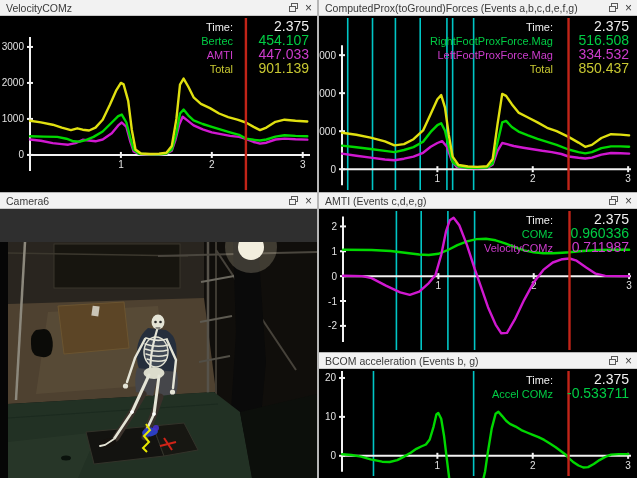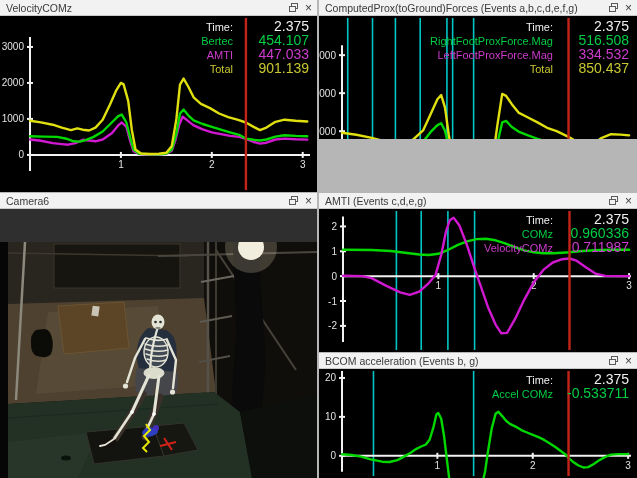--- a/index.html
+++ b/index.html
@@ -1,20 +1,20 @@
 <!DOCTYPE html>
 <html><head>
 <meta charset="utf-8">
 <style>
   html,body{margin:0;padding:0;background:#7d7d7d;}
   .app{position:relative;width:637px;height:478px;background:#b6b6b6;overflow:hidden;
        font-family:"Liberation Sans",sans-serif;-webkit-font-smoothing:antialiased;}
   .panel{position:absolute;background:#000;overflow:hidden;}
   #p-force {left:0;top:0;width:317px;height:192px;}
-  #p-comp  {left:319px;top:0;width:318px;height:139px;}
+  #p-comp  {left:319px;top:0;width:318px;height:192px;}
   #p-cam   {left:0;top:193px;width:317px;height:285px;background:#701a75;}
   #p-bcom  {left:319px;top:193px;width:318px;height:159px;}
   #p-accel {left:319px;top:353px;width:318px;height:125px;}
   .titlebar{height:16px;background:#f2f2f2;border-bottom:1px solid #c9c9c9;display:flex;
             align-items:center;padding:0 5px 0 6px;box-sizing:border-box;}
   .titlebar .title{flex:1;font-size:10.5px;color:#3a3a3a;white-space:nowrap;overflow:hidden;}
   .winbtns{display:flex;gap:7px;align-items:center;flex:none;}
   .ic-float{position:relative;width:9px;height:9px;display:inline-block;cursor:default;}
   .ic-float::before{content:"";position:absolute;right:0;top:0;width:5px;height:4px;border:1px solid #5a5a5a;}
   .ic-float::after{content:"";position:absolute;left:0;bottom:0;width:5px;height:4px;border:1px solid #5a5a5a;background:#f2f2f2;}

